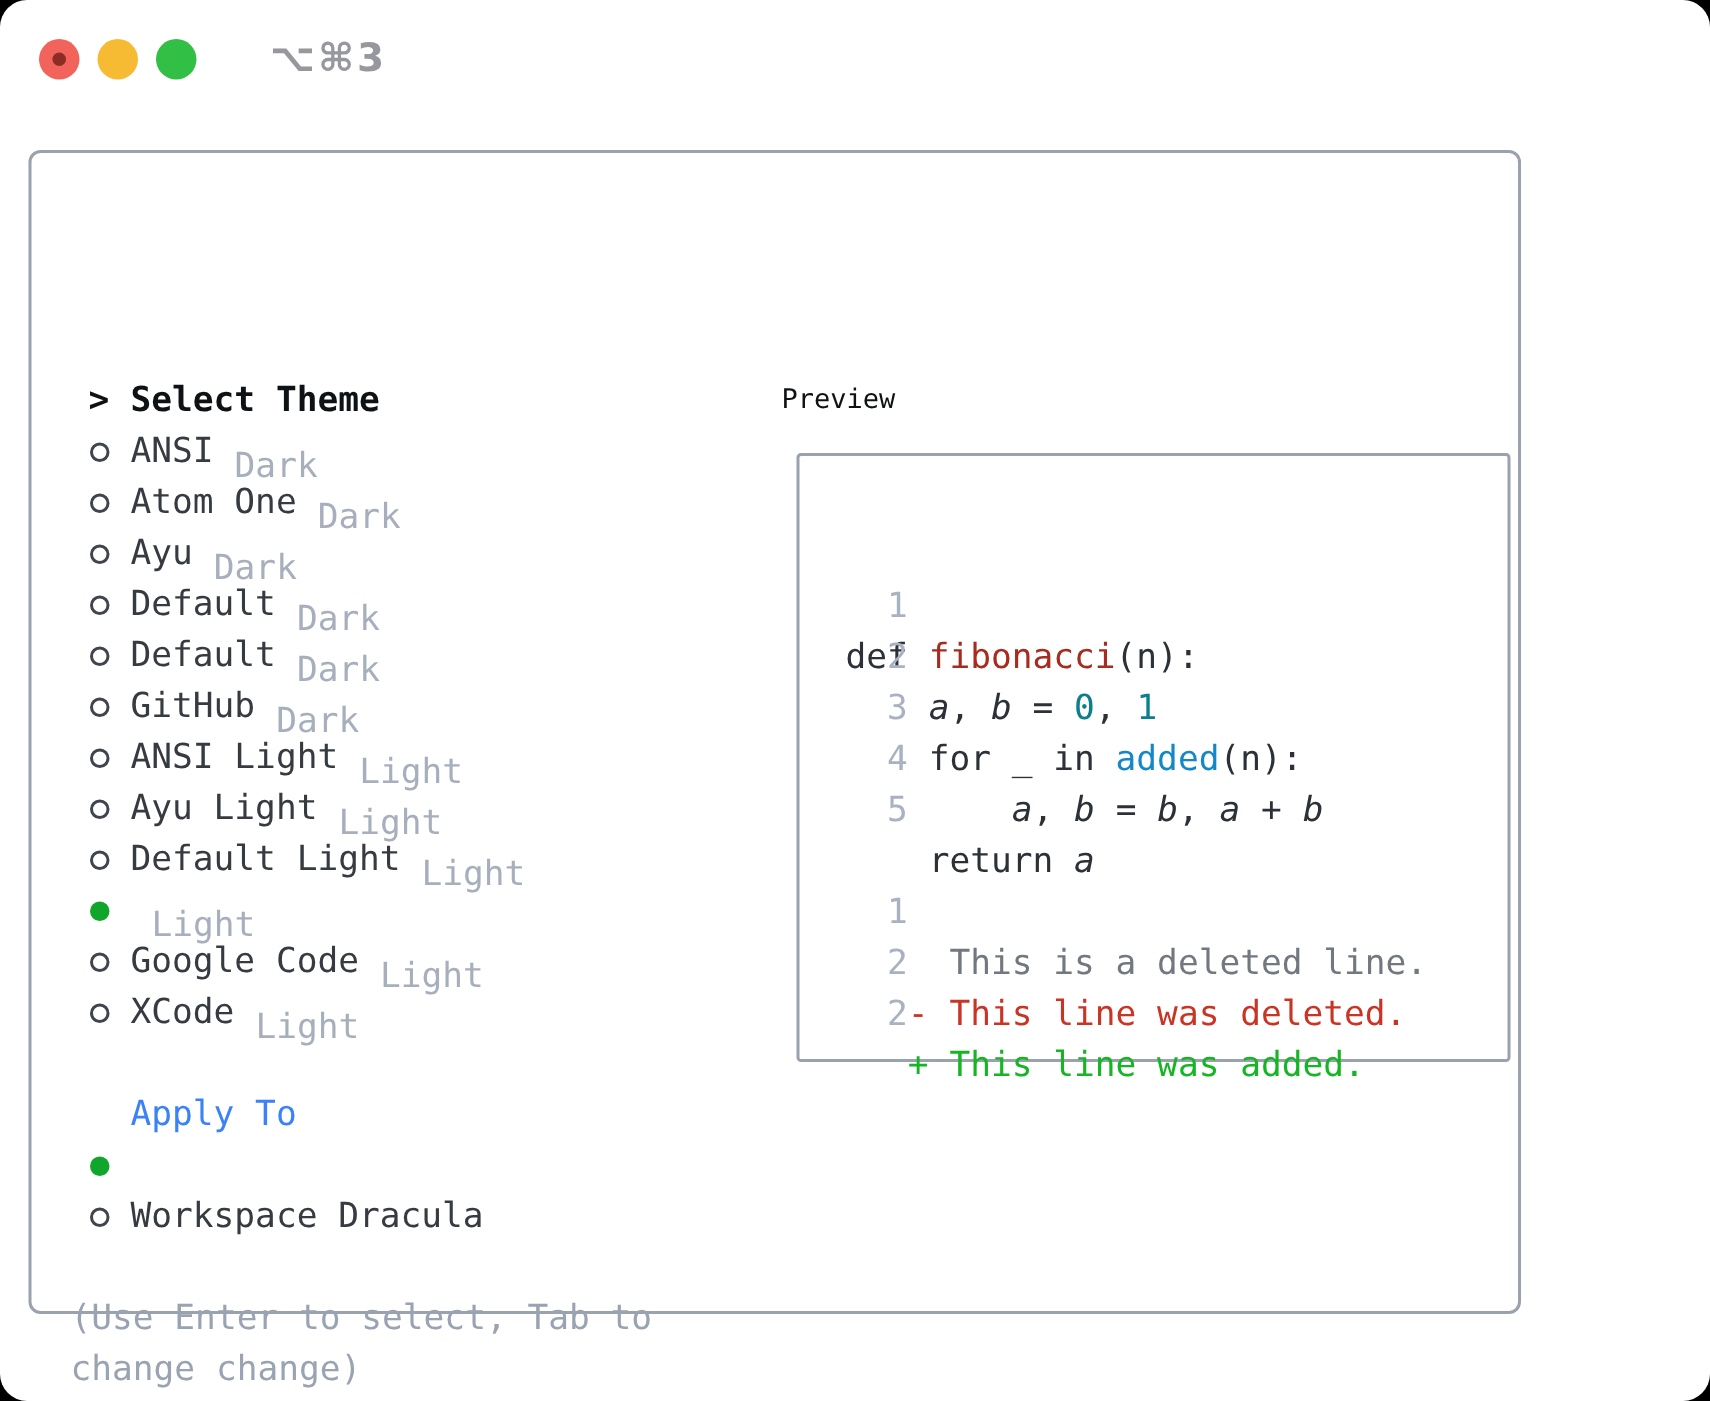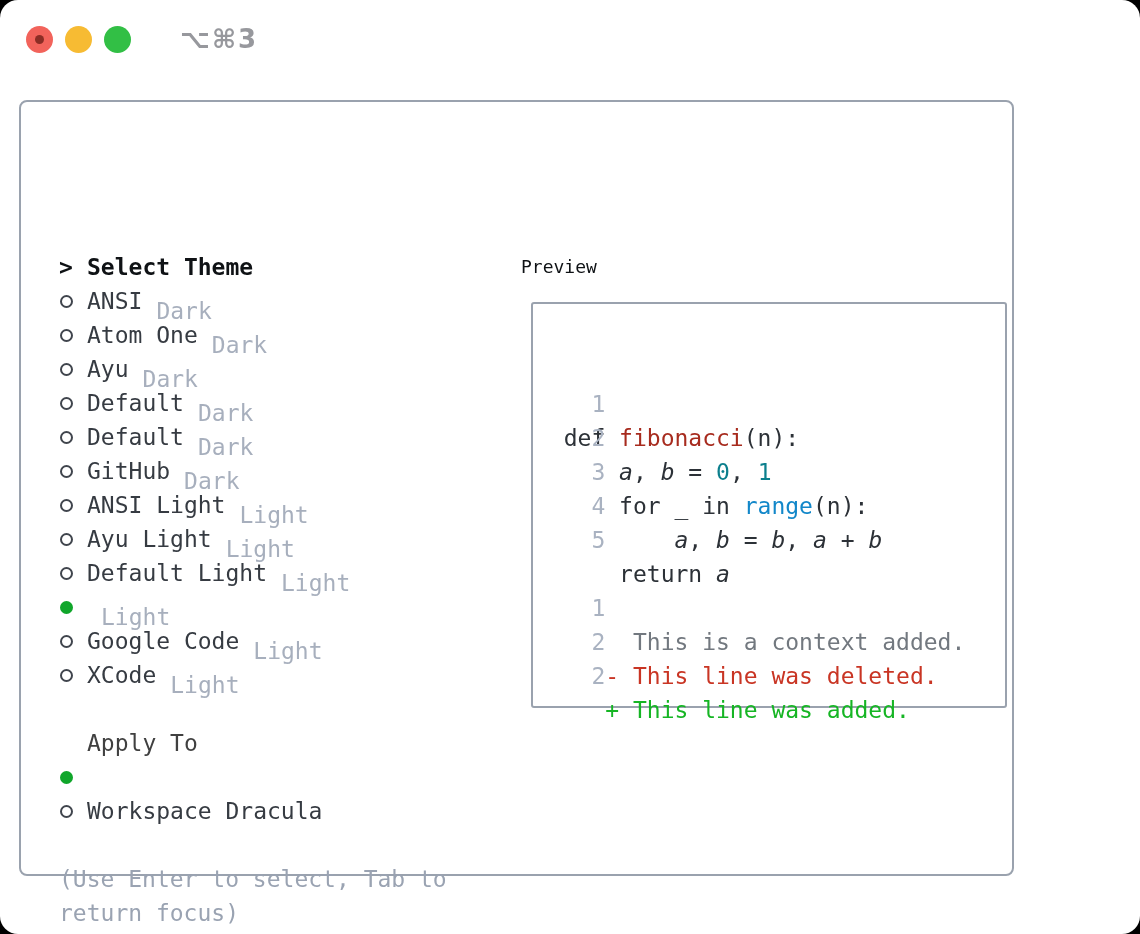--- a/index.html
+++ b/index.html
@@ -23,28 +23,28 @@
   .content-box{
     position:absolute;left:19px;top:100px;width:995px;height:776px;box-sizing:border-box;
     border:2px solid var(--border-gray,#9aa2ae);border-radius:8px;background:#fff;
   }
   
   .theme-col{position:absolute;left:38px;top:148px;}
   .row{display:flex;align-items:center;height:34px;font-size:23px;white-space:pre;}
   .icon-cell{display:inline-flex;width:28px;align-items:center;justify-content:flex-start;flex:none;}
   .prompt{font-weight:700;color:var(--heading-black,#0f1215);}
   .header-label{font-weight:700;color:var(--heading-black,#0f1215);}
-  .subheader-label{color:#404040;}
+  .subheader-label{color:#3b82f6;}
   .radio-icon{width:13px;height:13px;box-sizing:border-box;border:2px solid #40454d;border-radius:50%;margin-left:1px;}
   .row.selected .radio-icon{background:var(--accent-green,#10a62b);border-color:var(--accent-green,#10a62b);}
   .name{color:var(--text-dark,#363b42);}
   .row.selected .name{color:var(--accent-green,#10a62b);}
   .suffix{color:var(--suffix-gray,#a7afbd);margin-left:14px;margin-top:20px;}
   .gap-row{height:34px;}
-  .hint{position:absolute;left:38px;top:760px;font-size:23px;line-height:34px;color:var(--hint-gray,#9aa3b2);white-space:pre;}
+  .hint{position:absolute;left:26px;top:760px;font-size:23px;line-height:34px;color:var(--hint-gray,#9aa3b2);white-space:pre;}
   
   .preview-title{position:absolute;left:500px;top:148px;height:34px;line-height:34px;font-size:18px;font-weight:400;color:var(--heading-black,#0f1215);}
   .preview-box{
     position:absolute;left:510px;top:200px;width:476px;height:406px;box-sizing:border-box;
     border:2px solid var(--border-gray,#9aa2ae);border-radius:3px;background:#fff;
   }
   .code-block{padding:49px 0 0 3px;}
   .code-line{white-space:pre;height:34px;line-height:34px;font-size:23px;}
   .ln{display:inline-block;width:41px;color:var(--line-number-gray,#a9b2c1);}
   .tk-plain{color:#2c3137;}
@@ -163,53 +163,53 @@
     <span class="icon-cell"><span class="radio-icon"></span></span>
   </div>
 
   <div class="row apply-item">
     <span class="icon-cell"><span class="radio-icon"></span></span>
     <span class="name">Workspace Dracula</span>
   </div>
 </div>
     </div>
 
-    <div class="hint" id="hint"><div>(Use Enter to select, Tab to</div><div>return focus)</div></div>
+    <div class="hint" id="hint"><div>(Use Enter to select, Tab to</div><div>change change)</div></div>
 
     <div class="preview-title">Preview</div>
 
     <div class="preview-box">
       <div class="code-block" id="code-lines">
   <div class="code-line">
     <span class="ln">1</span>
   <span class="tk-plain">def </span><span class="tk-func">fibonacci</span><span class="tk-plain">(n):</span></div>
 
   <div class="code-line">
     <span class="ln">2</span>
   <span class="tk-plain">    </span><span class="tk-var">a</span><span class="tk-plain">, </span><span class="tk-var">b</span><span class="tk-plain"> = </span><span class="tk-num">0</span><span class="tk-plain">, </span><span class="tk-num">1</span></div>
 
   <div class="code-line">
     <span class="ln">3</span>
-  <span class="tk-plain">    for _ in </span><span class="tk-builtin">range</span><span class="tk-plain">(n):</span></div>
+  <span class="tk-plain">    for _ in </span><span class="tk-builtin">added</span><span class="tk-plain">(n):</span></div>
 
   <div class="code-line">
     <span class="ln">4</span>
   <span class="tk-plain">        </span><span class="tk-var">a</span><span class="tk-plain">, </span><span class="tk-var">b</span><span class="tk-plain"> = </span><span class="tk-var">b</span><span class="tk-plain">, </span><span class="tk-var">a</span><span class="tk-plain"> + </span><span class="tk-var">b</span></div>
 
   <div class="code-line">
     <span class="ln">5</span>
   <span class="tk-plain">    return </span><span class="tk-var">a</span></div>
 
   <div class="code-line">
     <span class="ln"></span>
   </div>
 
   <div class="code-line">
     <span class="ln">1</span>
-  <span class="tk-context">     This is a context added.</span></div>
+  <span class="tk-context">     This is a deleted line.</span></div>
 
   <div class="code-line">
     <span class="ln">2</span>
   <span class="tk-deleted">   - This line was deleted.</span></div>
 
   <div class="code-line">
     <span class="ln">2</span>
   <span class="tk-added">   + This line was added.</span></div>
 </div>
     </div>

